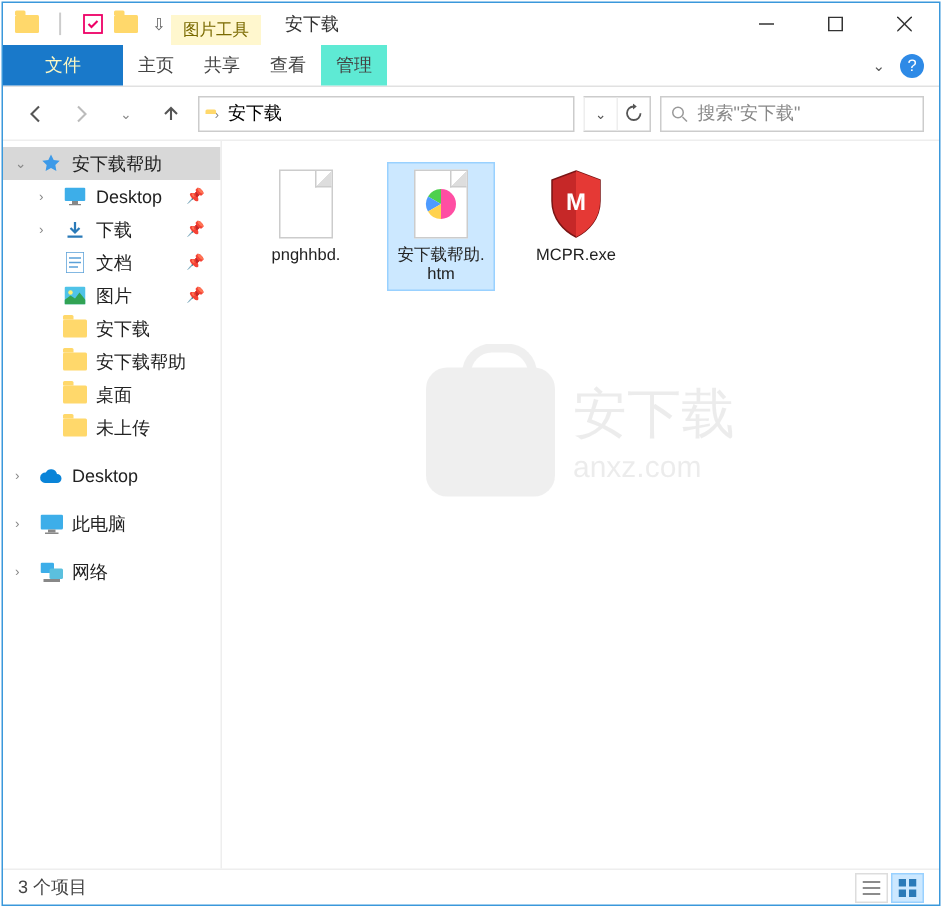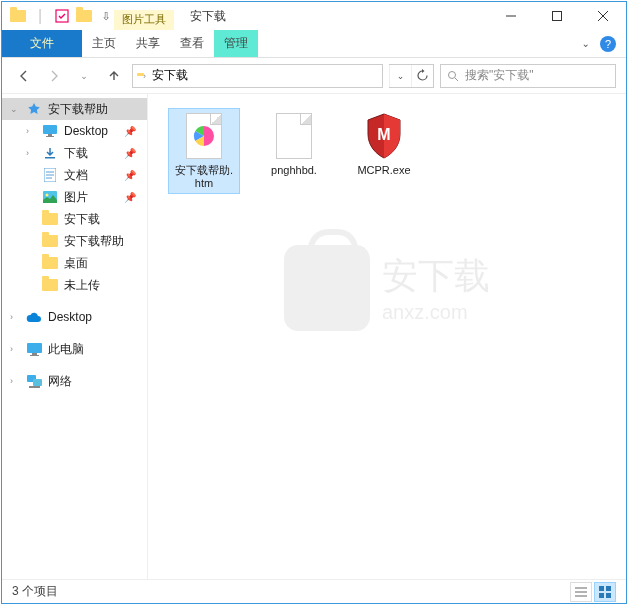--- a/index.html
+++ b/index.html
@@ -291,44 +291,44 @@
           <span>网络</span>
         </div>
     </div>
 
     <div class="content">
       <div class="watermark">
         <div class="bag"></div>
         <div><span class="txt">安下载</span><span class="sub">anxz.com</span></div>
       </div>
 
+      <div class="item">
+        <div class="thumb">
+            <div class="page-ico"></div>
+          </div>
+        <div class="lbl">pnghhbd.</div>
+      </div>
+
       <div class="item sel">
         <div class="thumb">
           <div class="page-ico" style="display:flex;align-items:center;justify-content:center">
             <svg width="26" height="26" viewBox="0 0 26 26">
                 <circle cx="13" cy="13" r="10" fill="#fff"></circle>
                 <path d="M13 3a10 10 0 0 1 0 20z" fill="#ff4ea3"></path>
                 <path d="M13 3a10 10 0 0 0-8.66 5l8.66 5z" fill="#4ed04e"></path>
                 <path d="M4.34 8a10 10 0 0 0 0 10l8.66-5z" fill="#4e9bff"></path>
                 <path d="M4.34 18a10 10 0 0 0 8.66 5v-10z" fill="#ffd24e"></path>
               </svg>
           </div>
         </div>
         <div class="lbl">安下载帮助.htm</div>
       </div>
 
       <div class="item">
         <div class="thumb">
-            <div class="page-ico"></div>
-          </div>
-        <div class="lbl">pnghhbd.</div>
-      </div>
-
-      <div class="item">
-        <div class="thumb">
           <svg width="40" height="48" viewBox="0 0 40 48">
               <path d="M20 2L36 8v14c0 12-8 20-16 24C12 42 4 34 4 22V8z" fill="#c62828" stroke="#7a1515" stroke-width="1"></path>
               <path d="M20 2L36 8v14c0 12-8 20-16 24z" fill="#e53935"></path>
               <text x="20" y="28" text-anchor="middle" font-size="16" font-weight="bold" fill="#fff" font-family="Arial">M</text>
             </svg>
         </div>
         <div class="lbl">MCPR.exe</div>
       </div>
     </div>
   </div>

